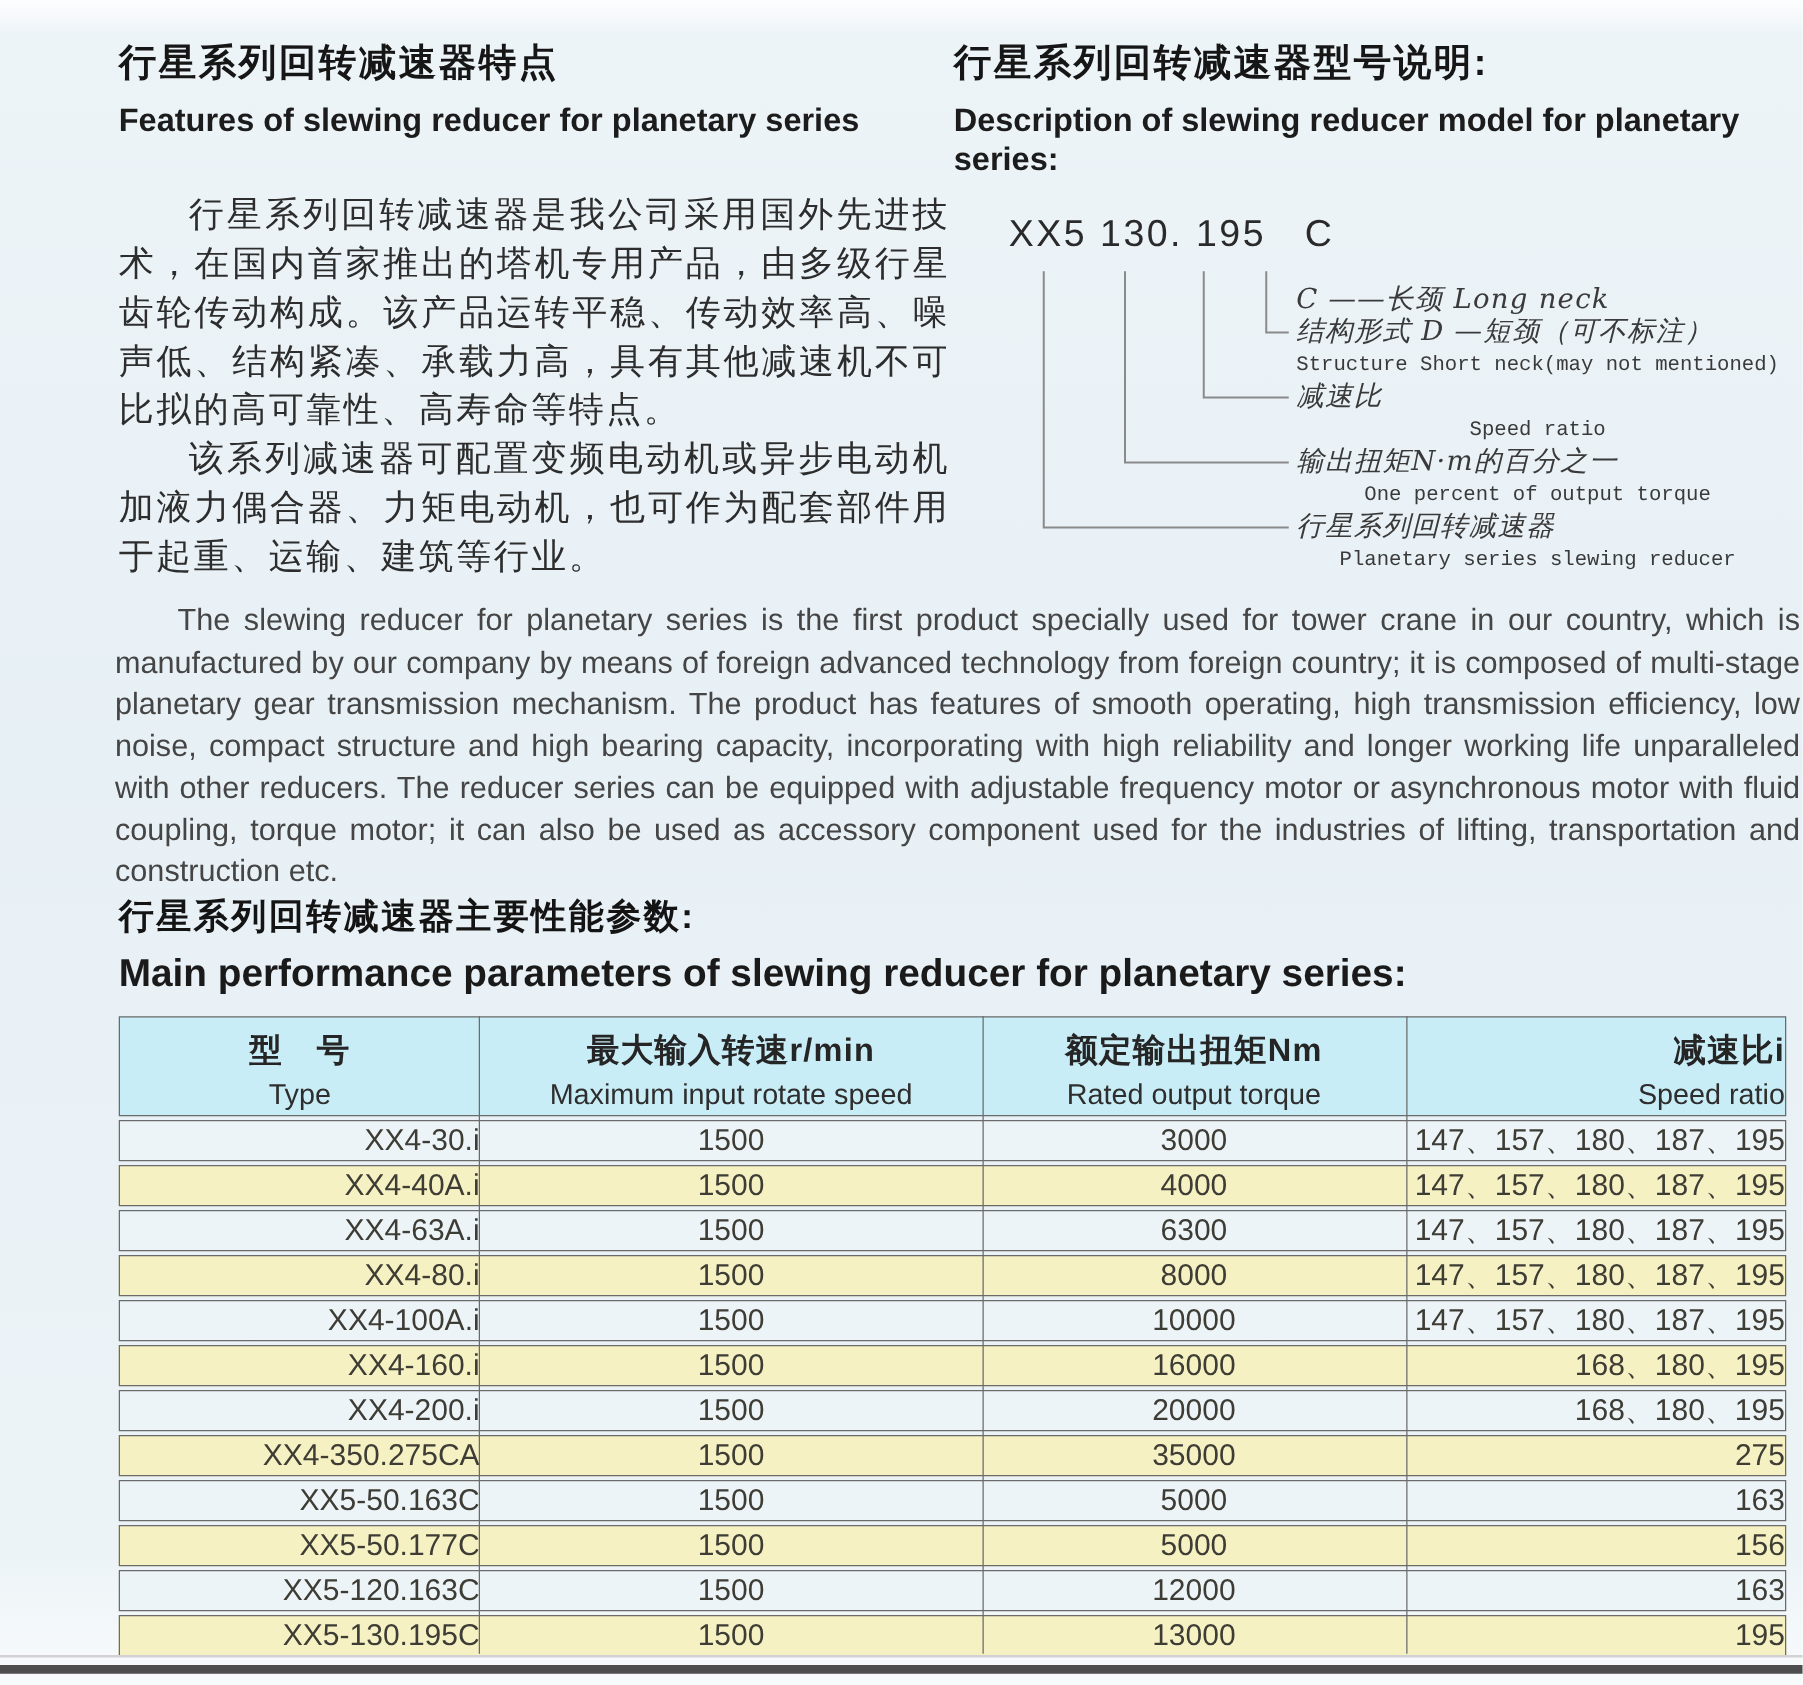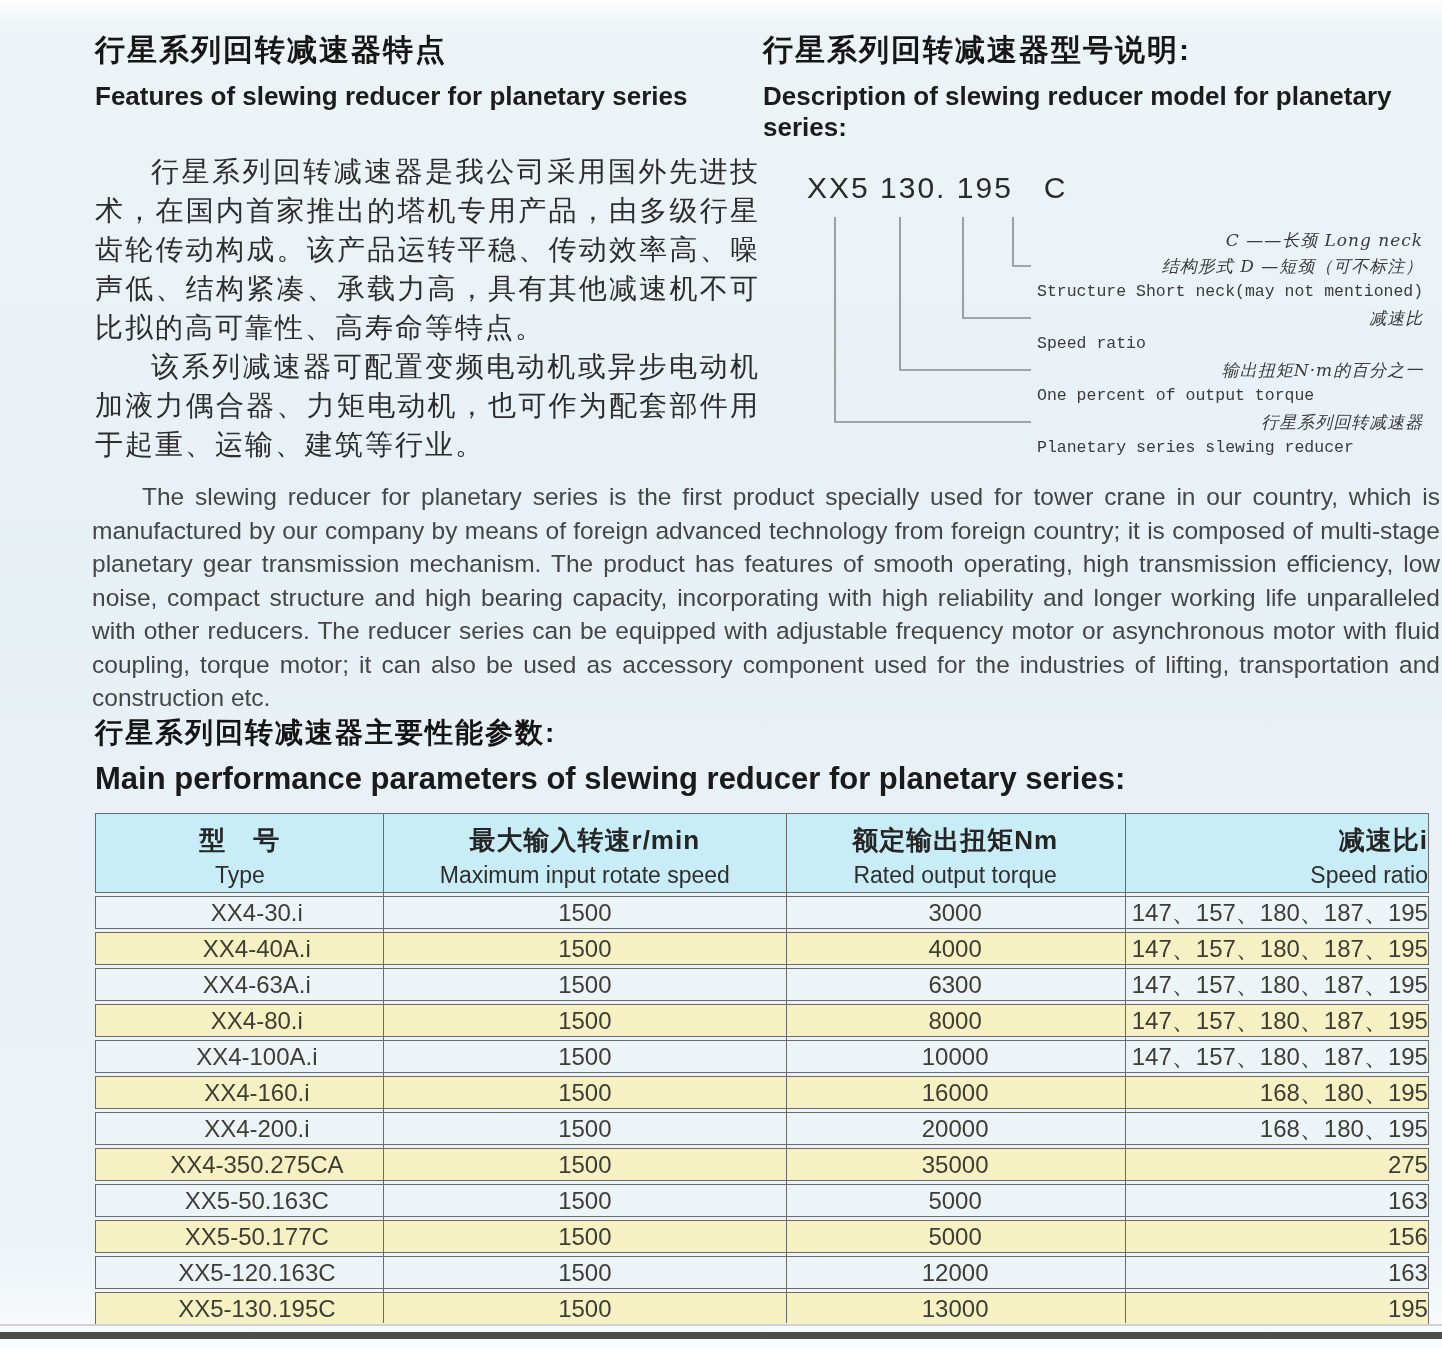--- a/index.html
+++ b/index.html
@@ -24,22 +24,22 @@
   
   .right-col { position:absolute; left:763px; top:30px; width:675px; }
   .diagram { position:relative; margin-top:28px; height:330px;text-decoration:underline; }
   .model-code {
     position:absolute; left:44px; top:0; font-size:30px; color:#2a2a2a;
     letter-spacing:2px; white-space:pre;
   }
   .connectors { position:absolute; left:0; top:0; }
   .annotations { position:absolute; left:274px; top:56px; }
   .anno { height:26px; line-height:26px; white-space:nowrap; color:#3a3a3a; }
-  .anno.zh { font-family:"DejaVu Serif", serif; font-style:italic; font-size:17px; letter-spacing:1px;text-align:right; }
-  .anno.en { font-family:"Liberation Mono", monospace; font-size:16.5px; }
+  .anno.zh { font-family:"DejaVu Serif", serif; font-style:italic; font-size:22px; letter-spacing:1px; }
+  .anno.en { font-family:"Liberation Mono", monospace; font-size:16.5px;text-align:center; }
 
   
   .en-para {
     position:absolute; left:92px; top:480px; width:1348px;
     font-size:24.5px; line-height:33.5px; color:#454545;
     text-align:justify; text-indent:50px;
   }
 
   
   .params { position:absolute; left:95px; top:714px; width:1334px; }
@@ -53,21 +53,21 @@
   .hcell { text-align:center; padding-top:9px; }
   .hzh { font-size:26px; font-weight:bold; color:#252525; letter-spacing:1px; }
   .hen { font-size:23px; color:#2e2e2e; margin-top:4px; }
   .trow {
     display:flex; height:33px; border:1px solid var(--tborder,#6b6b6b);
     margin-bottom:3px;
   }
   .trow.light  { background:var(--row-light,#edf4f8); }
   .trow.yellow { background:var(--row-yellow,#f6f1c2); }
   .tcell { font-size:24px; line-height:31px; text-align:center; color:#3e3d35; }
-  .tcell.c0 { text-align:center; padding-left:34px; }
+  .tcell.c0 { text-align:right; padding-left:34px; }
   .c0 { width:21.6%; } .c1 { width:30.2%; } .c2 { width:25.4%; } .c3 { width:22.8%;text-align:right; }
   .vline {
     position:absolute; top:0; bottom:2px; width:1px;
     background:var(--tborder,#6b6b6b);
   }
   .vline.v1 { left:21.6%; } .vline.v2 { left:51.8%; } .vline.v3 { left:77.2%; }
 
   
   .rule-light { position:absolute; left:0; right:0; top:1324px; height:2px; background:var(--rule-light,#d2d2d2); }
   .rule-dark  { position:absolute; left:0; right:0; top:1332px; height:7px; background:var(--rule-dark,#4d4d4d); }

